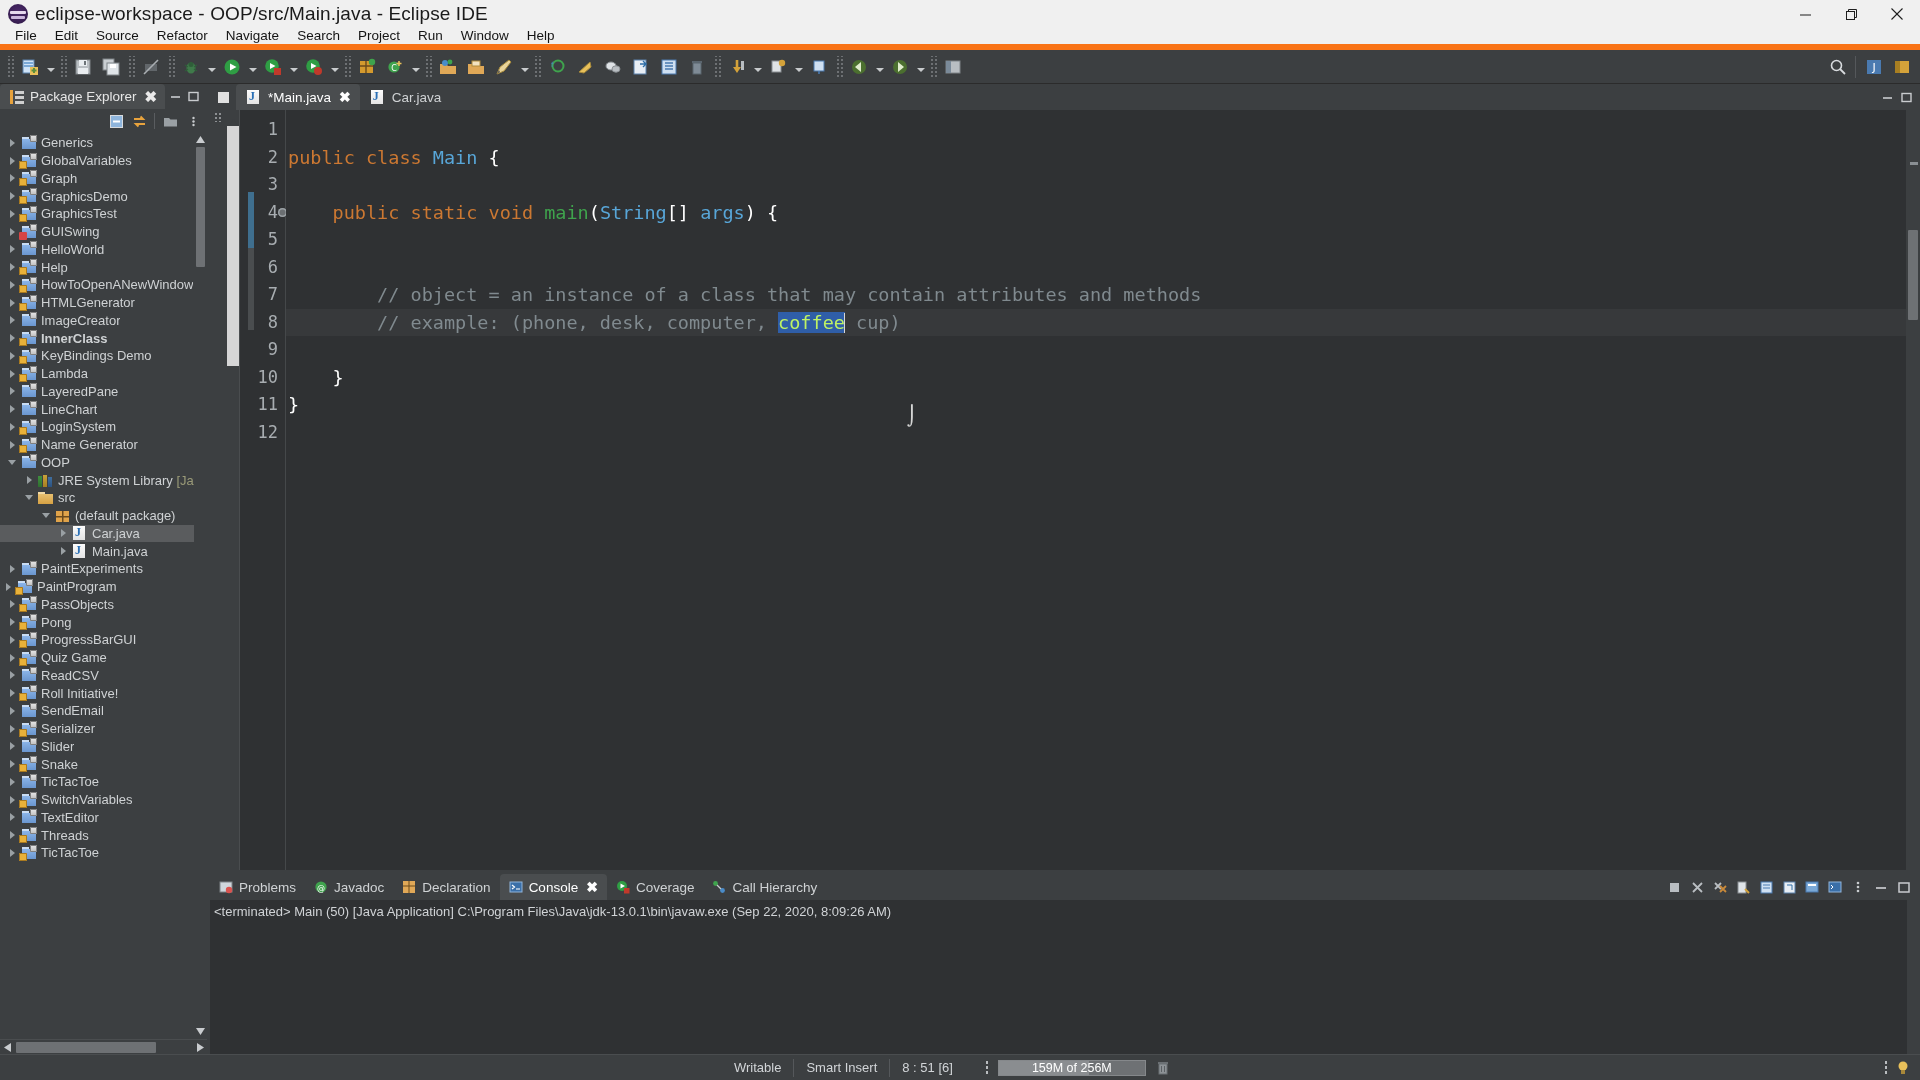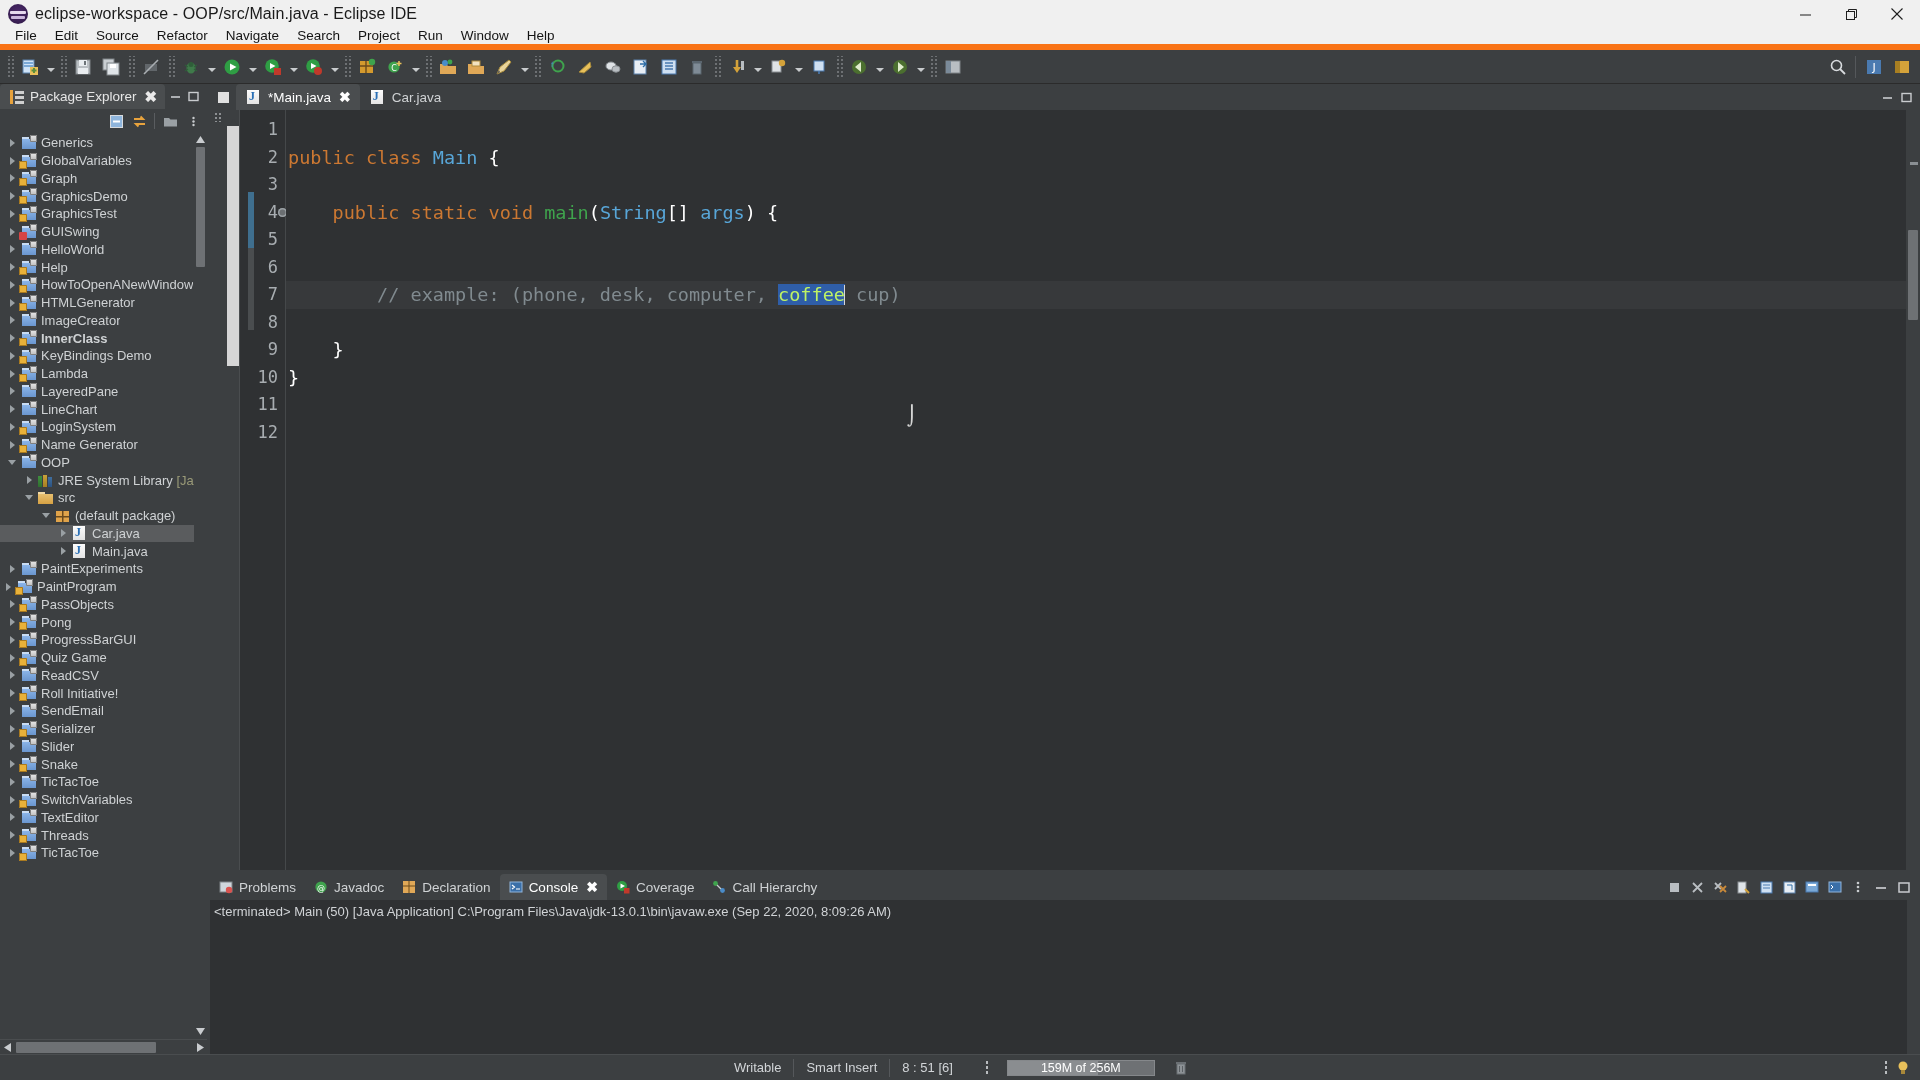--- a/index.html
+++ b/index.html
@@ -31,21 +31,21 @@
   }
   .tb-icon:before {
     content: ""; position: absolute; left: 2px; top: 7px;
     width: 16px; height: 3px; background: #e6d9ef; border-radius: 1px;
   }
   .tb-icon:after {
     content: ""; position: absolute; left: 3px; top: 12px;
     width: 14px; height: 3px; background: #cbb6dd; border-radius: 1px;
   }
   .tb-title {
-    font-size: 16px; color: #1a1a1a; letter-spacing: .1px;
+    font-size: 19px; color: #1a1a1a; letter-spacing: .1px;
     white-space: nowrap;
   }
   .winbtns { margin-left: auto; display: flex; height: 28px; }
   .winbtn {
     width: 46px; height: 28px; display: flex; align-items: center; justify-content: center;
     color: #1f1f1f;
   }
   .winbtn svg { display: block; }
   .winbtn.close { }
   .winbtn.close svg line { stroke: #1f1f1f; }
@@ -343,21 +343,21 @@
   
   .status {
     height: 26px; min-height:26px; background: #3c3f41;
     display:flex; align-items:center; font-size:13px; color:#d2d5d8;
     border-top:1px solid #4a4d4f;
   }
   .st-left { width: 722px; display:flex; align-items:center; padding-left:8px; }
   .st-cell { padding: 0 12px; border-left: 1px solid #55585b; height:18px; display:flex;align-items:center;white-space:nowrap;}
   .st-cell.first { border-left:none; }
   .st-mem {
-    margin-left: 20px; display:flex; align-items:flex-end; gap:18px;
+    margin-left: 20px; display:flex; align-items:flex-end; gap:9px;
   }
   .mem-bar {
     width: 148px; height: 16px; background: #6e7174; position: relative; border:1px solid #85888b;
     display:flex; align-items:center; justify-content:center;
     font-size:12.5px; color:#ffffff;
   }
   .mem-fill { position:absolute; left:0; top:0; bottom:0; width: 40%; background:#8a8d90;}
   .mem-txt { position:relative; z-index:1; }
   .trash { width:16px;height:16px; }
   .st-right { margin-left:auto; display:flex; align-items:center; gap:8px; padding-right:10px;}
@@ -1082,20 +1082,21 @@
           </div>
 
         <div class="code" id="code">
           <div class="mouse-caret">⌡</div>
         <div class="cline">&nbsp;</div>
             <div class="cline"><span class="kw">public </span><span class="kw">class </span><span class="ty">Main</span><span class="pn"> {</span></div>
             <div class="cline">&nbsp;</div>
             <div class="cline"><span class="">    </span><span class="kw">public </span><span class="kw">static </span><span class="kw">void </span><span class="mth">main</span><span class="pn">(</span><span class="ty">String</span><span class="pn">[] </span><span class="ty">args</span><span class="pn">) {</span></div>
             <div class="cline">&nbsp;</div>
             <div class="cline">&nbsp;</div>
+            <div class="cline"><span class="">        </span><span class="cm">// object = an instance of a class that may contain attributes and methods</span></div>
             <div class="cline hl"><span class="">        </span><span class="cm">// example: (phone, desk, computer, </span><span class="sel-text">coffee</span><span class="caret"></span><span class="cm"> cup)</span></div>
             <div class="cline">&nbsp;</div>
             <div class="cline"><span class="">    </span><span class="pn">}</span></div>
             <div class="cline"><span class="pn">}</span></div>
             <div class="cline">&nbsp;</div>
           </div>
 
         <div class="ed-vscroll-right">
           <div class="ed-overview-mark"></div>
           <div class="thumb"></div>

